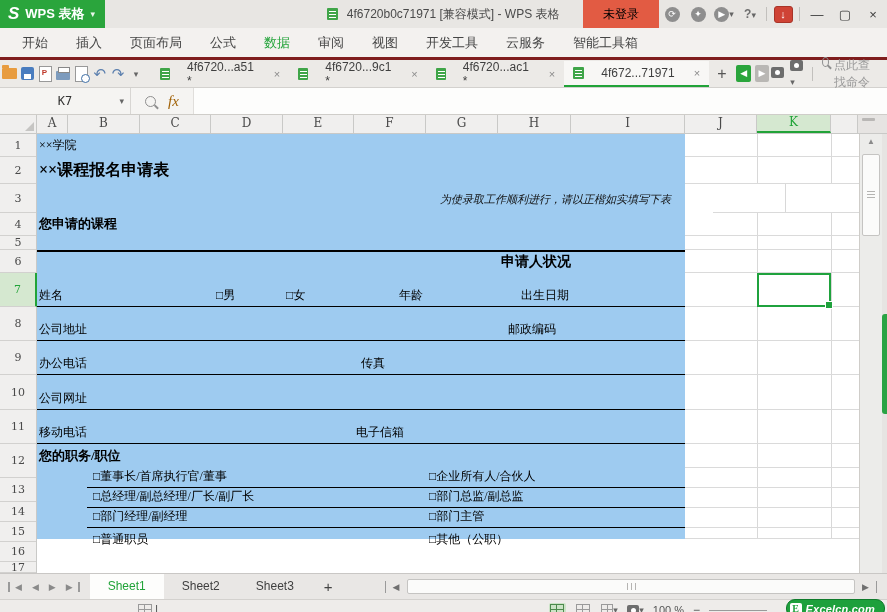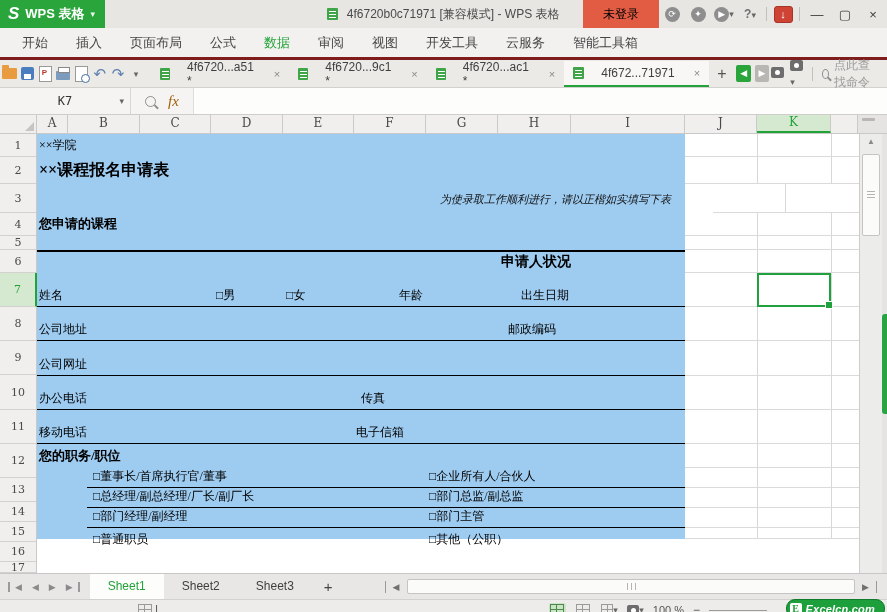--- a/index.html
+++ b/index.html
@@ -52,21 +52,21 @@
      linear-gradient(#fff,#fff) 2px 3px/7px 1px no-repeat,
      linear-gradient(#fff,#fff) 2px 6px/7px 1px no-repeat,
      linear-gradient(#fff,#fff) 2px 9px/7px 1px no-repeat,#3fa548;}
   .doctab .x{color:#8a8a8a;font-size:11px;margin-left:2px;}
   .addtab{font-size:16px;color:#555;padding:0 8px;cursor:pointer;}
   .navbtn{width:19px;height:17px;border-radius:2px;margin:0 2px;color:#fff;font-size:9px;line-height:17px;text-align:center;cursor:pointer;}
   .navbtn.back{background:#2aa53c;}
   .navbtn.fwd{background:#b9b7b4;}
   .toolbar .right{margin-left:auto;display:flex;align-items:center;padding-right:8px;gap:6px;}
   .mini{color:#6d6d6d;font-size:12px;cursor:pointer;}
-  .search{display:flex;align-items:center;gap:5px;color:#9a9a9a;font-size:12px;cursor:text;}
+  .search{display:flex;gap:5px;color:#9a9a9a;font-size:12px;cursor:text;}
   .mag{width:8px;height:8px;border:1.5px solid #8f8f8f;border-radius:50%;position:relative;display:inline-block;}
   .mag:after{content:"";position:absolute;width:5px;height:1.5px;background:#8f8f8f;transform:rotate(45deg);right:-4px;bottom:-2px;}
 
   
   .formulabar{height:26px;background:#f5f4f2;border-bottom:1px solid #cfcdc9;display:flex;align-items:stretch;flex:0 0 26px;}
   .namebox{width:130px;display:flex;align-items:center;border-right:1px solid #d8d6d3;position:relative;cursor:pointer;}
   .namebox .ref{flex:1;text-align:center;font-size:12px;color:#333;font-family:"DejaVu Sans Mono",monospace;}
   .namebox .caret-d{position:absolute;right:6px;}
   .fx-icons{display:flex;align-items:center;gap:12px;padding:0 14px;border-right:1px solid #e0dedb;}
   .fx{font-style:italic;font-family:"Liberation Serif",serif;font-size:15px;color:#a16207;}
@@ -354,32 +354,32 @@
             <div class="whitecells"></div>
           </div>
           <div class="grow" style="height: 34px;">
             <div class="bluecell">
               <span class="uline"></span>
               <span class="fcell" style="left: 2px;">公司地址</span>
               <span class="fcell" style="left: 471px;">邮政编码</span>
             </div>
             <div class="whitecells"></div>
           </div>
-          <div class="grow" style="height: 35px;">
-            <div class="bluecell">
-              <span class="uline"></span>
-              <span class="fcell" style="left: 2px;">公司网址</span>
-            </div>
-            <div class="whitecells"></div>
-          </div>
           <div class="grow" style="height: 34px;">
             <div class="bluecell">
               <span class="uline"></span>
               <span class="fcell" style="left: 2px;">办公电话</span>
               <span class="fcell" style="left: 324px;">传真</span>
+            </div>
+            <div class="whitecells"></div>
+          </div>
+          <div class="grow" style="height: 35px;">
+            <div class="bluecell">
+              <span class="uline"></span>
+              <span class="fcell" style="left: 2px;">公司网址</span>
             </div>
             <div class="whitecells"></div>
           </div>
           <div class="grow" style="height: 34px;">
             <div class="bluecell">
               <span class="uline"></span>
               <span class="fcell" style="left: 2px;">移动电话</span>
               <span class="fcell" style="left: 319px;">电子信箱</span>
             </div>
             <div class="whitecells"></div>

